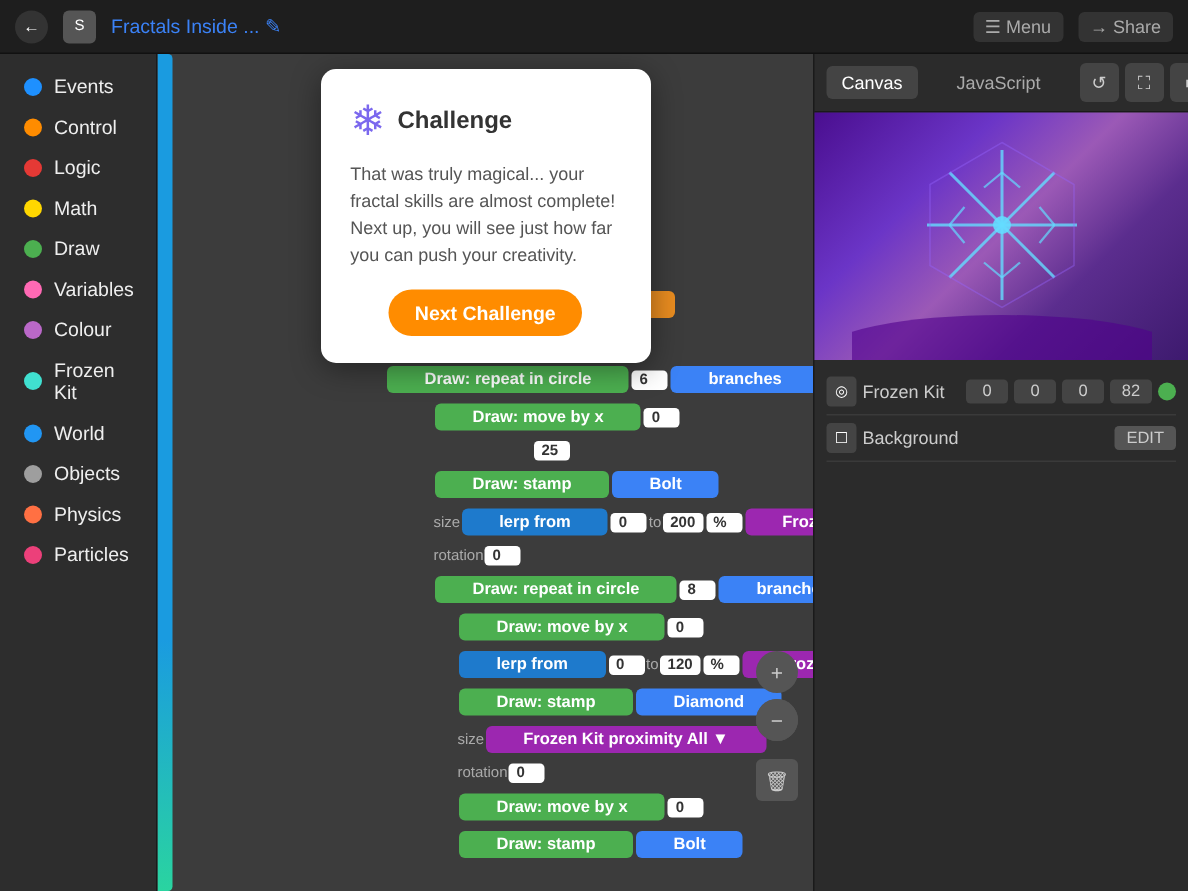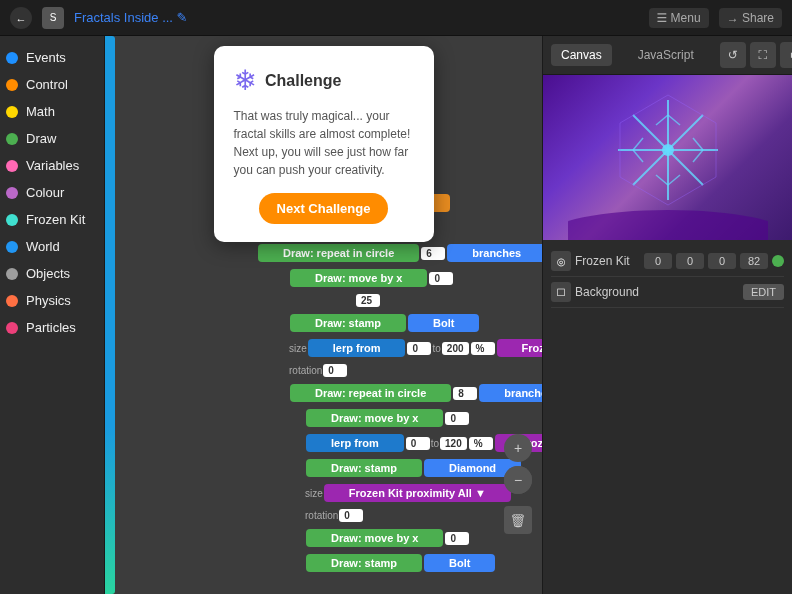--- a/index.html
+++ b/index.html
@@ -10,21 +10,21 @@
     .topbar-logo { width: 22px; height: 22px; border-radius: 50%; background: #333; display: flex; align-items: center; justify-content: center; font-size: 11px; }
     .topbar-icon { width: 22px; height: 22px; background: #555; border-radius: 4px; display: flex; align-items: center; justify-content: center; font-size: 10px; }
     .topbar-title { font-size: 13px; color: #3b82f6; flex: 1; }
     .topbar-menu, .topbar-share { font-size: 12px; color: #aaa; cursor: pointer; display: flex; align-items: center; gap: 4px; background: #333; padding: 3px 8px; border-radius: 4px; }
 
     
     .main { display: flex; flex: 1; overflow: hidden; }
 
     
     .sidebar { width: 105px; background: #2d2d2d; padding: 8px 0; flex-shrink: 0; border-right: 1px solid #1a1a1a; overflow-y: auto; }
-    .sidebar-item { display: flex; align-items: center; gap: 8px; padding: 6px 6px; cursor: pointer; font-size: 13px; color: #eee; }
+    .sidebar-item { display: flex; align-items: center; gap: 8px; padding: 6px 16px; cursor: pointer; font-size: 13px; color: #eee; }
     .dot { width: 12px; height: 12px; border-radius: 50%; flex-shrink: 0; }
 
     
     .blocks-area { flex: 1; background: #3c3c3c; position: relative; overflow: hidden; }
 
     
     .challenge-popup { position: absolute; top: 10px; left: 50%; transform: translateX(-50%); background: white; border-radius: 10px; padding: 18px 20px; width: 220px; z-index: 10; box-shadow: 0 4px 20px rgba(0,0,0,0.4); }
     .challenge-header { display: flex; align-items: center; gap: 8px; margin-bottom: 10px; }
     .snowflake-icon { font-size: 28px; color: #7b68ee; }
     .challenge-title { font-size: 16px; font-weight: bold; color: #333; }
@@ -96,20 +96,24 @@
 
   <div class="sidebar-item">
         <div class="dot" style="background: rgb(30, 144, 255);"></div>
         <span>Events</span>
       </div>
       <div class="sidebar-item">
         <div class="dot" style="background: rgb(255, 140, 0);"></div>
         <span>Control</span>
       </div>
       <div class="sidebar-item">
+        <div class="dot" style="background: rgb(229, 57, 53);"></div>
+        <span>Logic</span>
+      </div>
+      <div class="sidebar-item">
         <div class="dot" style="background: rgb(255, 215, 0);"></div>
         <span>Math</span>
       </div>
       <div class="sidebar-item">
         <div class="dot" style="background: rgb(76, 175, 80);"></div>
         <span>Draw</span>
       </div>
       <div class="sidebar-item">
         <div class="dot" style="background: rgb(255, 105, 180);"></div>
         <span>Variables</span>

